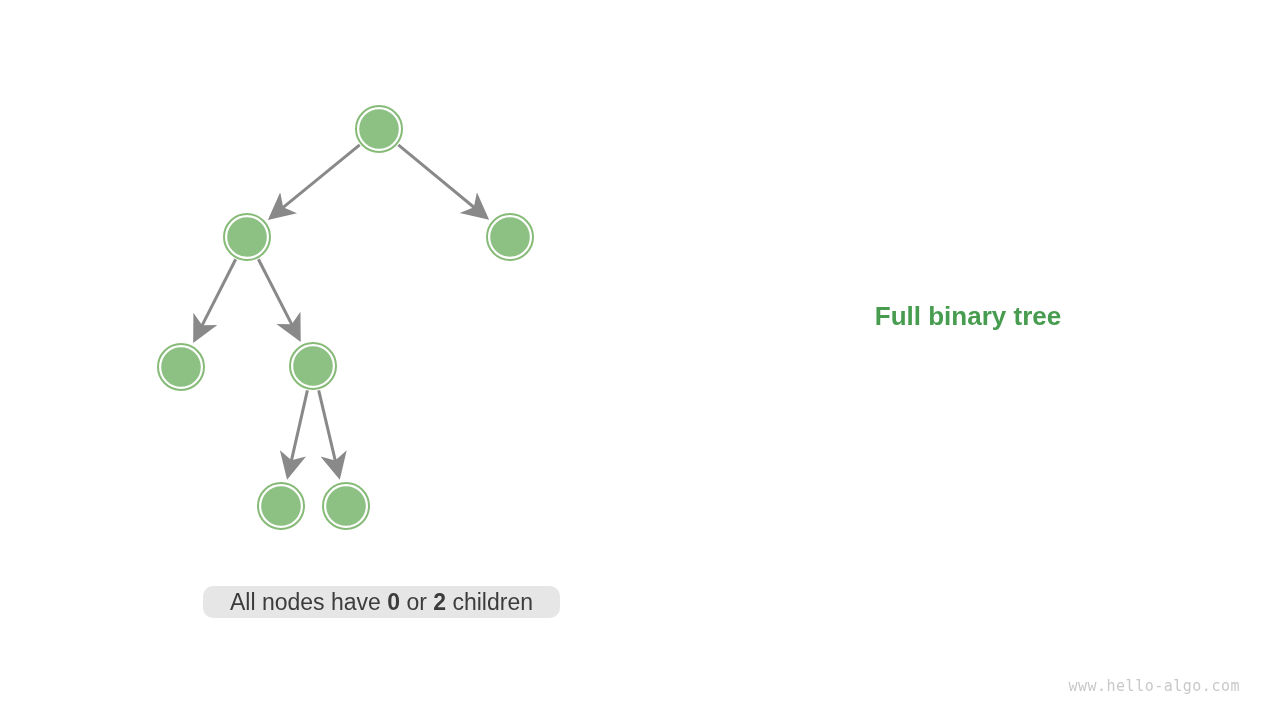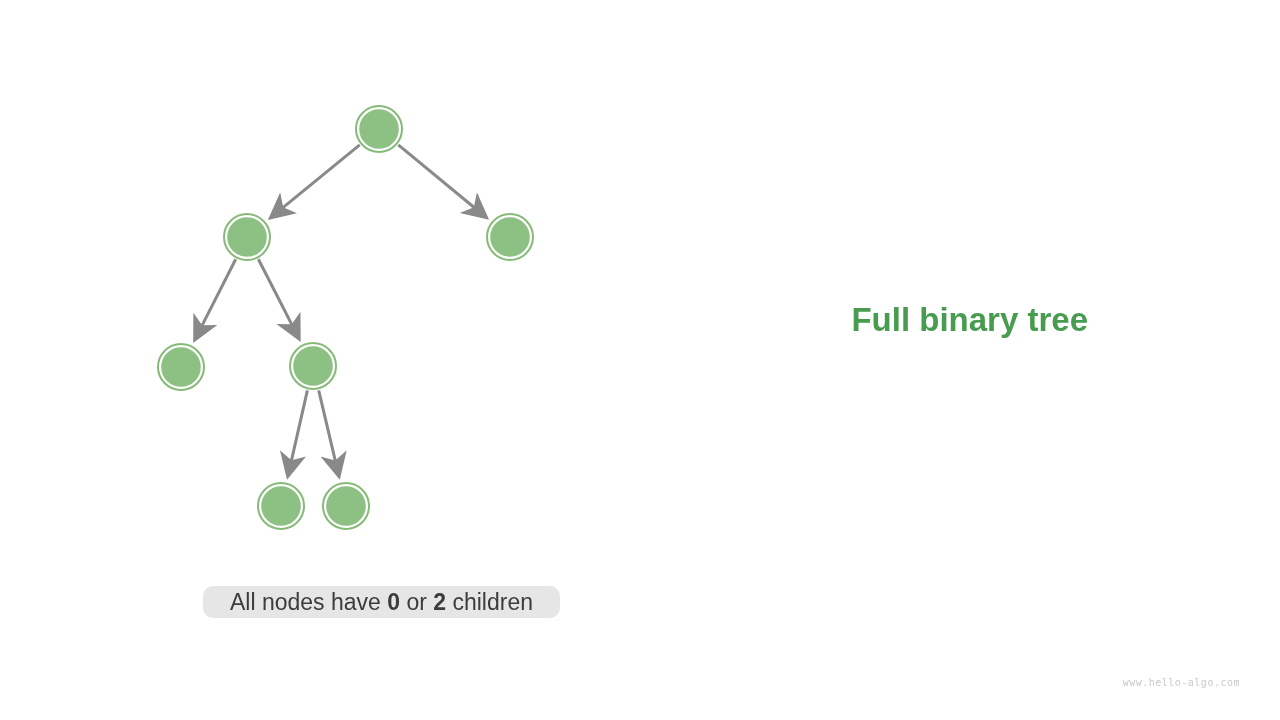--- a/index.html
+++ b/index.html
@@ -21,22 +21,22 @@
     top: 0;
     width: 1280px;
     height: 720px;
     display: block;
   }
   .diagram-title {
     position: absolute;
     left: 848px;
     top: 301px;
     width: 240px;
-    text-align: right;
-    font-size: 33px;
+    text-align: center;
+    font-size: 26px;
     font-weight: bold;
     letter-spacing: 0px;
   }
   .caption-box {
     position: absolute;
     left: 203px;
     top: 586px;
     width: 357px;
     height: 32px;
     border-radius: 10px;
@@ -46,21 +46,21 @@
     font-size: 23px;
   }
   .caption-box b {
     font-weight: bold;
   }
   .watermark {
     position: absolute;
     right: 40px;
     top: 677px;
     font-family: "DejaVu Sans Mono", monospace;
-    font-size: 10px;
+    font-size: 15px;
     letter-spacing: 0.5px;
   }
 </style>
 </head>
 <body style="background: rgb(255, 255, 255);">
 
 <div class="canvas">
 
   <svg class="tree-svg" viewBox="0 0 1280 720" xmlns="http://www.w3.org/2000/svg">
       <defs>

